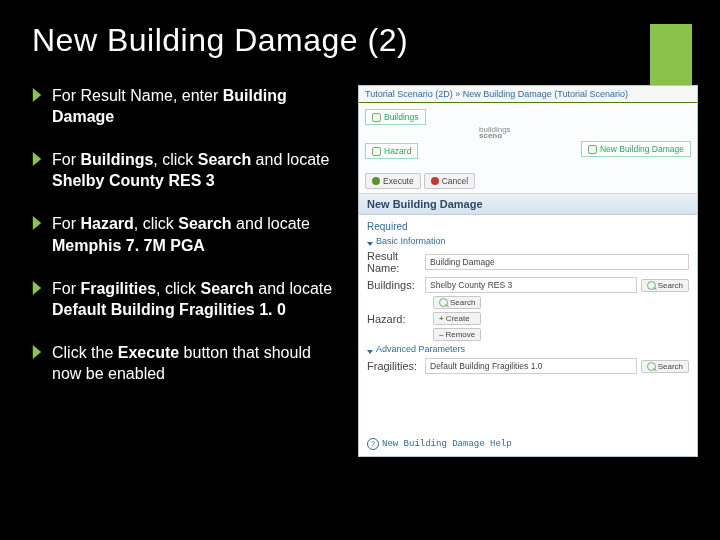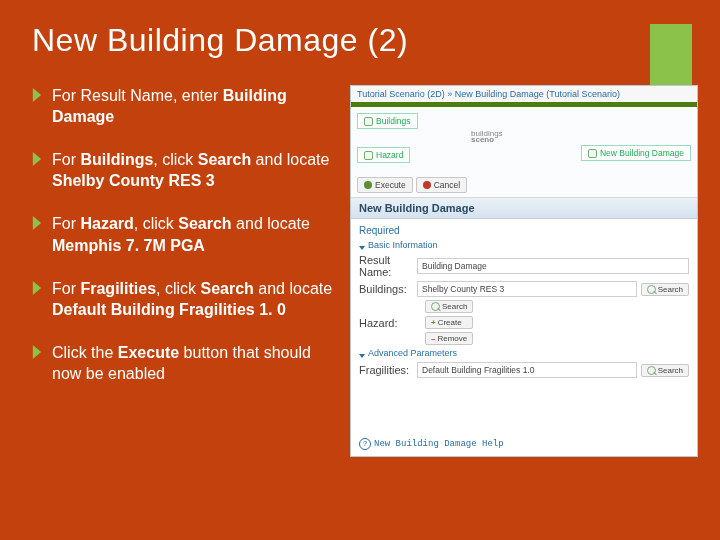--- a/index.html
+++ b/index.html
@@ -1,27 +1,27 @@
 <!DOCTYPE html>
 <html><head>
 <meta charset="utf-8">
 <style>
   html,body{margin:0;padding:0;width:720px;height:540px;background:#fff;font-family:Arial,Helvetica,sans-serif;overflow:hidden;}
-  .slide{position:relative;width:720px;height:540px;background:#c2410c;box-sizing:border-box;}
+  .slide{position:relative;width:720px;height:540px;background:#000000;box-sizing:border-box;}
   .title-row{display:flex;align-items:flex-start;padding:22px 0 0 32px;}
   .title{color:#fff;font-size:32px;font-weight:400;letter-spacing:0.5px;}
   .accent{position:absolute;top:24px;right:28px;width:42px;height:64px;background:#8bc34a;}
-  .body{display:flex;padding:26px 22px 0 30px;gap:10px;}
+  .body{display:flex;padding:26px 22px 0 30px;gap:18px;}
   .bullets{flex:0 0 310px;}
   .bullet{display:flex;align-items:flex-start;margin-bottom:22px;color:#fff;font-size:16px;line-height:1.32;}
   .chev{flex:0 0 14px;height:14px;margin-top:3px;margin-right:8px;}
   .chev svg{display:block;}
   .bullet-text b{font-weight:700;}
   .screenshot{flex:1;background:#fff;border:1px solid #b9c9d4;font-size:9px;color:#333;position:relative;height:370px;overflow:hidden;}
-  .crumbs{padding:3px 6px;border-bottom:5px solid #4d7c0f;color:#2a6ea6;font-size:9px;background:#f7f7f7;}
+  .crumbs{padding:3px 6px;border-bottom:1px solid #4d7c0f;color:#2a6ea6;font-size:9px;background:#f7f7f7;}
   .canvas{position:relative;height:90px;background:#fafcfd;border-bottom:1px solid #d6d6d6;}
   .node{position:absolute;background:#fff;border:1px solid #9db;padding:2px 6px;font-size:8.5px;color:#2a5;display:flex;align-items:center;gap:3px;}
   .node .dot{width:7px;height:7px;border:1px solid #7a7;border-radius:2px;background:#efe;}
   .node-lbl{color:#888;position:absolute;font-size:8px;}
   .toolbar{position:absolute;bottom:4px;left:6px;display:flex;gap:3px;}
   .tbtn{display:flex;align-items:center;gap:3px;background:#f3f3f3;border:1px solid #c7c7c7;padding:2px 6px;font-size:8.5px;color:#444;border-radius:2px;}
   .tbtn .ic{width:8px;height:8px;border-radius:50%;}
   .panel-title{background:linear-gradient(#eaf1f7,#d5e2ee);padding:4px 8px;font-size:11px;font-weight:700;color:#2b4a66;border-bottom:1px solid #c0cfda;}
   .panel-body{padding:6px 8px;}
   .req{color:#2a6ea6;font-size:10px;margin-bottom:4px;}

